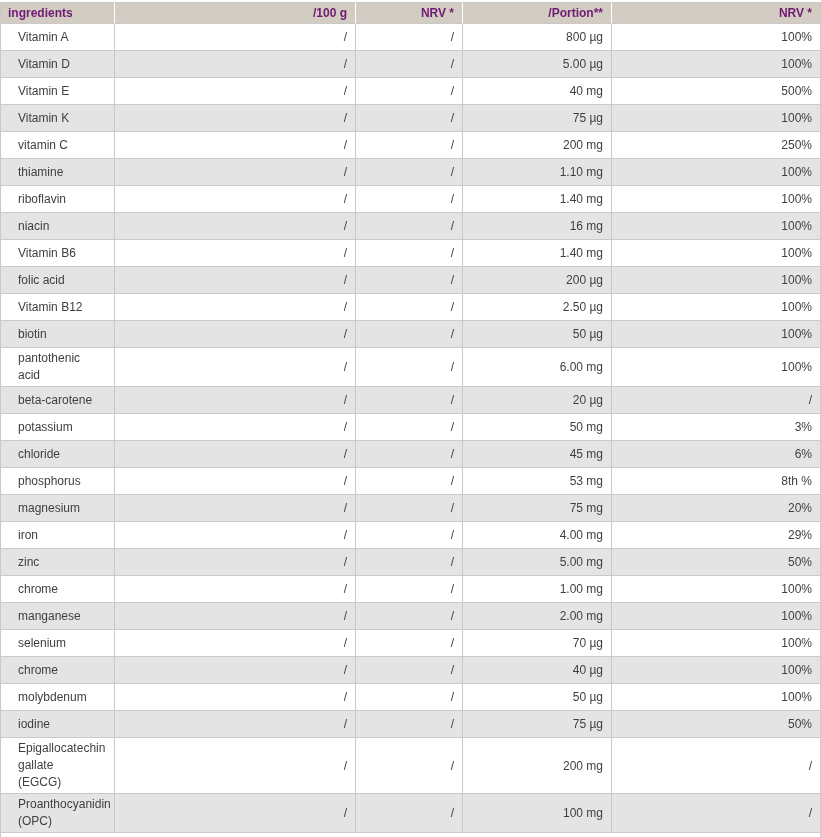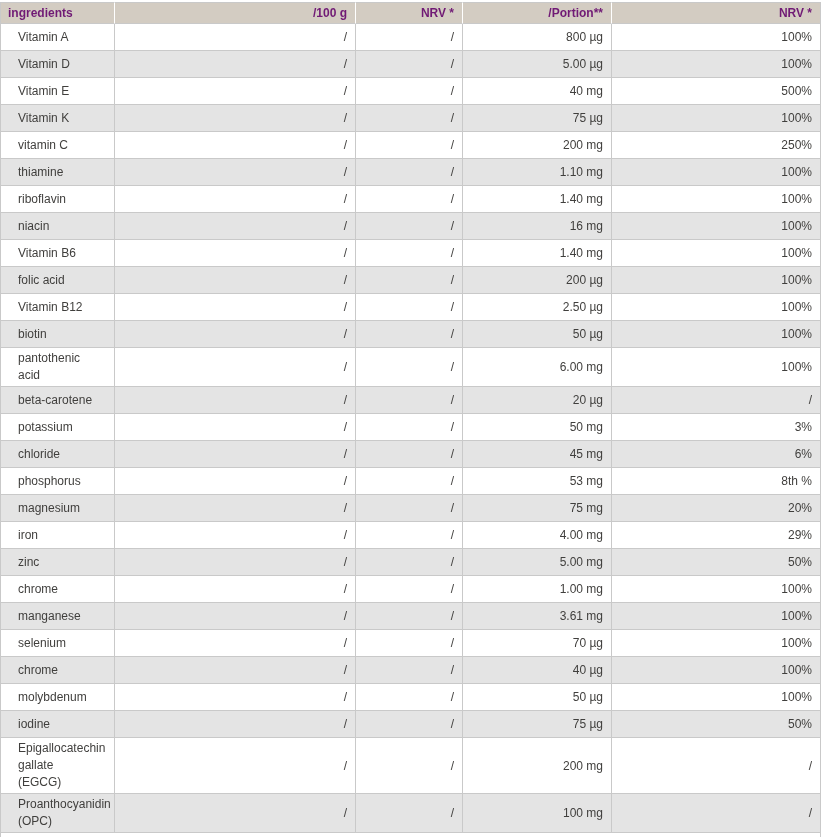--- a/index.html
+++ b/index.html
@@ -268,21 +268,21 @@
       <td>/</td>
       <td>/</td>
       <td>1.00 mg</td>
       <td>100%</td>
     </tr>
 
     <tr>
       <td class="name">manganese</td>
       <td>/</td>
       <td>/</td>
-      <td>3.61 mg</td>
+      <td>2.00 mg</td>
       <td>100%</td>
     </tr>
 
     <tr>
       <td class="name">selenium</td>
       <td>/</td>
       <td>/</td>
       <td>70 µg</td>
       <td>100%</td>
     </tr>

